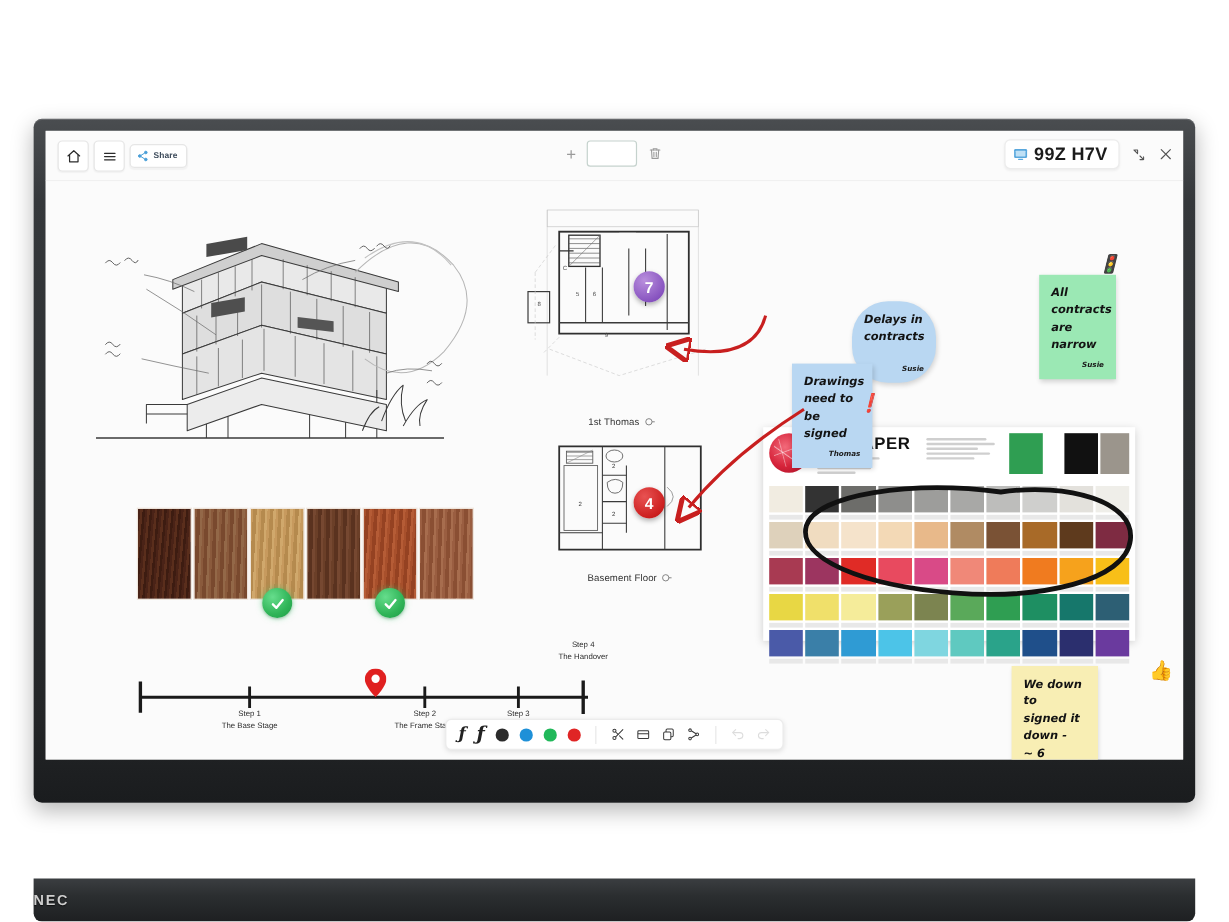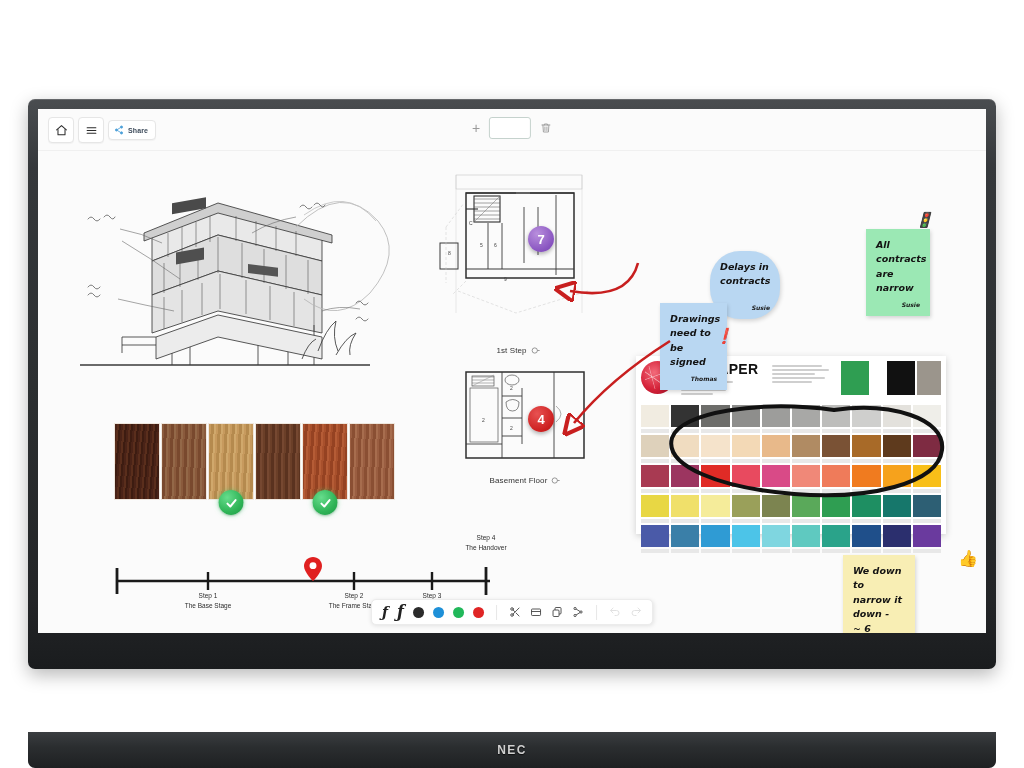--- a/index.html
+++ b/index.html
@@ -28,21 +28,21 @@
     box-shadow: 0 6px 18px rgba(0,0,0,.28), 0 1px 0 rgba(255,255,255,.15) inset;
     padding: 10px 10px 0 10px;
   }
   #bezel-bottom {
     position: absolute;
     left: 28px; bottom: 0;
     width: 968px; height: 36px;
     background: linear-gradient(180deg,#3b3e41 0%,#2b2e30 40%,#1e2022 100%);
     border-bottom-left-radius: 7px;
     border-bottom-right-radius: 7px;
-    display: flex; align-items: center; justify-content: center;
+    display: flex; align-items: center; justify-content: flex-start;
   }
   #nec-logo {
     color: #cfcfcf;
     font-size: 12px;
     font-weight: bold;
     letter-spacing: 1.4px;
     font-family: "Liberation Sans", sans-serif;
     text-shadow: 0 1px 1px rgba(0,0,0,.7);
   }
 
@@ -336,20 +336,42 @@
           <svg width="12" height="12" viewBox="0 0 24 24" fill="none" stroke="#9a9a9a" stroke-width="1.8" stroke-linecap="round">
             <path d="M4 6h16"></path>
               <path d="M9 6V4h6v2"></path>
               <path d="M6 6l1 14h10l1-14"></path>
             <line x1="10" y1="10" x2="10" y2="17"></line>
               <line x1="14" y1="10" x2="14" y2="17"></line>
           </svg>
         </span>
       </div>
 
+      <div id="session-area">
+        <div id="session-badge">
+          <svg width="13" height="13" viewBox="0 0 24 24">
+            <rect x="2" y="4" width="20" height="14" rx="2" fill="#5aa8dd"></rect>
+            <rect x="4.5" y="6.5" width="15" height="9" rx="1" fill="#bfe0f5"></rect>
+            <rect x="8" y="19" width="8" height="1.8" rx=".9" fill="#5aa8dd"></rect>
+          </svg>
+          <span id="session-code">99Z H7V</span>
+        </div>
+        <span class="win-btn">
+          <svg width="12" height="12" viewBox="0 0 24 24" stroke="#555" stroke-width="1.8" stroke-linecap="round" fill="none">
+            <path d="M4 4l6 6M10 4H5.5M10 4v4.5"></path>
+            <path d="M20 20l-6-6M14 20h4.5M20 20v-4.5"></path>
+          </svg>
+        </span>
+        <span class="win-btn">
+          <svg width="13" height="13" viewBox="0 0 24 24" stroke="#555" stroke-width="1.8" stroke-linecap="round" fill="none">
+            <line x1="5" y1="5" x2="19" y2="19"></line>
+              <line x1="19" y1="5" x2="5" y2="19"></line>
+          </svg>
+        </span>
+      </div>
     </div>
 
     <div id="canvas">
 
       <svg id="sketch" viewBox="0 0 330 230">
         <g stroke="#3a3a3a" fill="none" stroke-width=".85" stroke-linejoin="round">
 
           <line x1="20" y1="196" x2="310" y2="196" stroke-width="1.3"></line>
 
           <path d="M92 68 L158 40 L262 70 L262 92 L158 66 L92 92 Z" fill="#e9e9e9"></path>
@@ -544,21 +566,21 @@
           </g>
 
           <g stroke="#c8c8c8" stroke-width=".5" stroke-dasharray="3 2" fill="none">
             <path d="M8 64 L26 40"></path>
               <path d="M8 64 L8 120"></path>
             <path d="M20 128 L78 150 L150 128"></path>
             <path d="M28 118 L14 132"></path>
           </g>
         </svg>
         <div class="plan-caption">
-          <span>1st Step</span>
+          <span>1st Thomas</span>
           <svg width="9" height="9" viewBox="0 0 24 24" fill="none" stroke="#777" stroke-width="2">
             <circle cx="10" cy="12" r="7"></circle>
               <line x1="17" y1="12" x2="23" y2="12"></line>
           </svg>
         </div>
         <div class="badge-marker" id="marker7">
           <span>7</span>
         </div>
       </div>
 
@@ -772,21 +794,21 @@
       <div class="note" id="note-green">
         <div>All</div>
         <div>contracts</div>
         <div>are narrow</div>
         <span class="note-emoji" style="right:-4px; top:-16px; font-size:15px;">🚦</span>
         <div class="note-author">Susie</div>
       </div>
 
       <div class="note" id="note-yellow">
         <div>We down to</div>
-        <div>narrow it</div>
+        <div>signed it</div>
         <div>down -</div>
         <div>~ 6 colors</div>
 
       </div>
 
       <div id="palette">
         <span class="pen">ƒ</span>
         <span class="pen" style="font-size:16px;">ƒ</span>
         <span class="dot" style="background:#2b2b2b"></span>
         <span class="dot" style="background:#1e90d8"></span>

